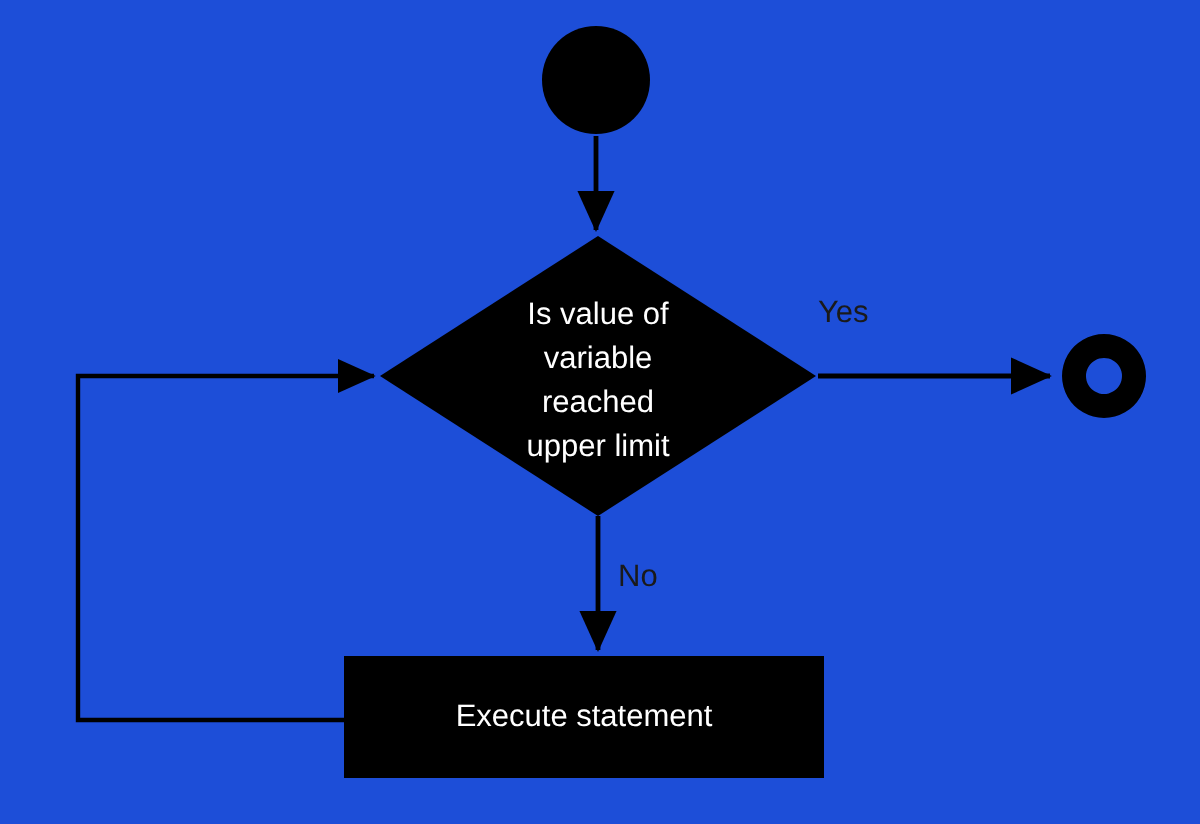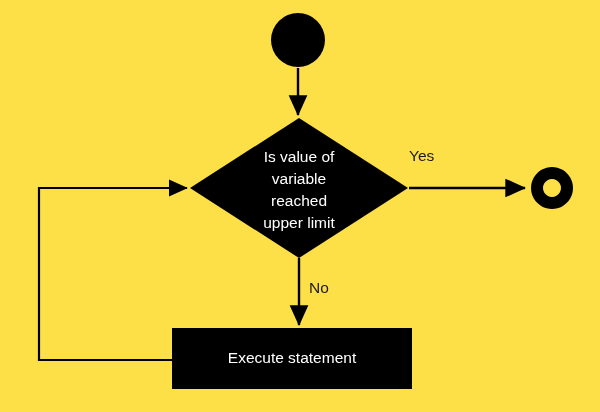--- a/index.html
+++ b/index.html
@@ -10,21 +10,21 @@
   body {
     width: 600px;
     height: 412px;
     overflow: hidden;
     font-family: "Liberation Sans", sans-serif;
   }
   #flowchart-canvas {
     position: relative;
     width: 600px;
     height: 412px;
-    background: #fde047;
+    background: #1d4ed8;
   }
   svg.diagram-layer {
     position: absolute;
     top: 0;
     left: 0;
     width: 600px;
     height: 412px;
     display: block;
   }
   .node-text {

